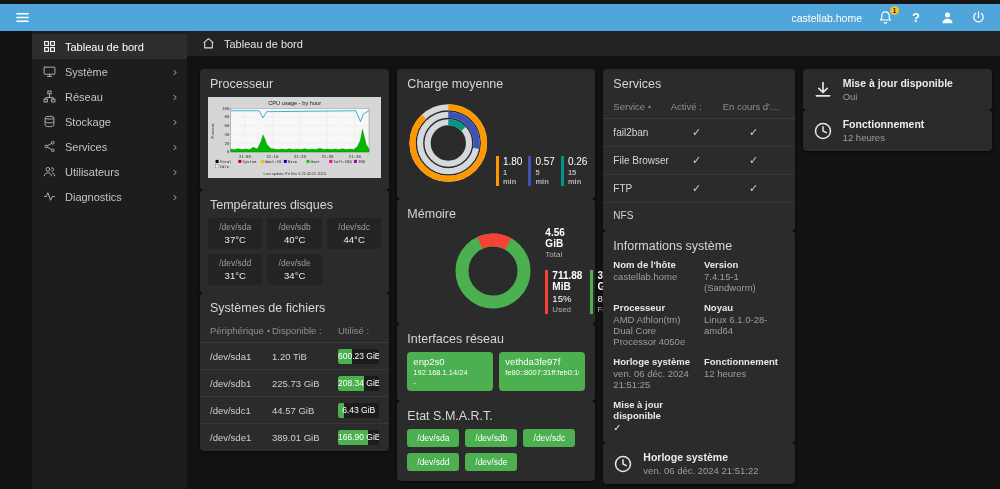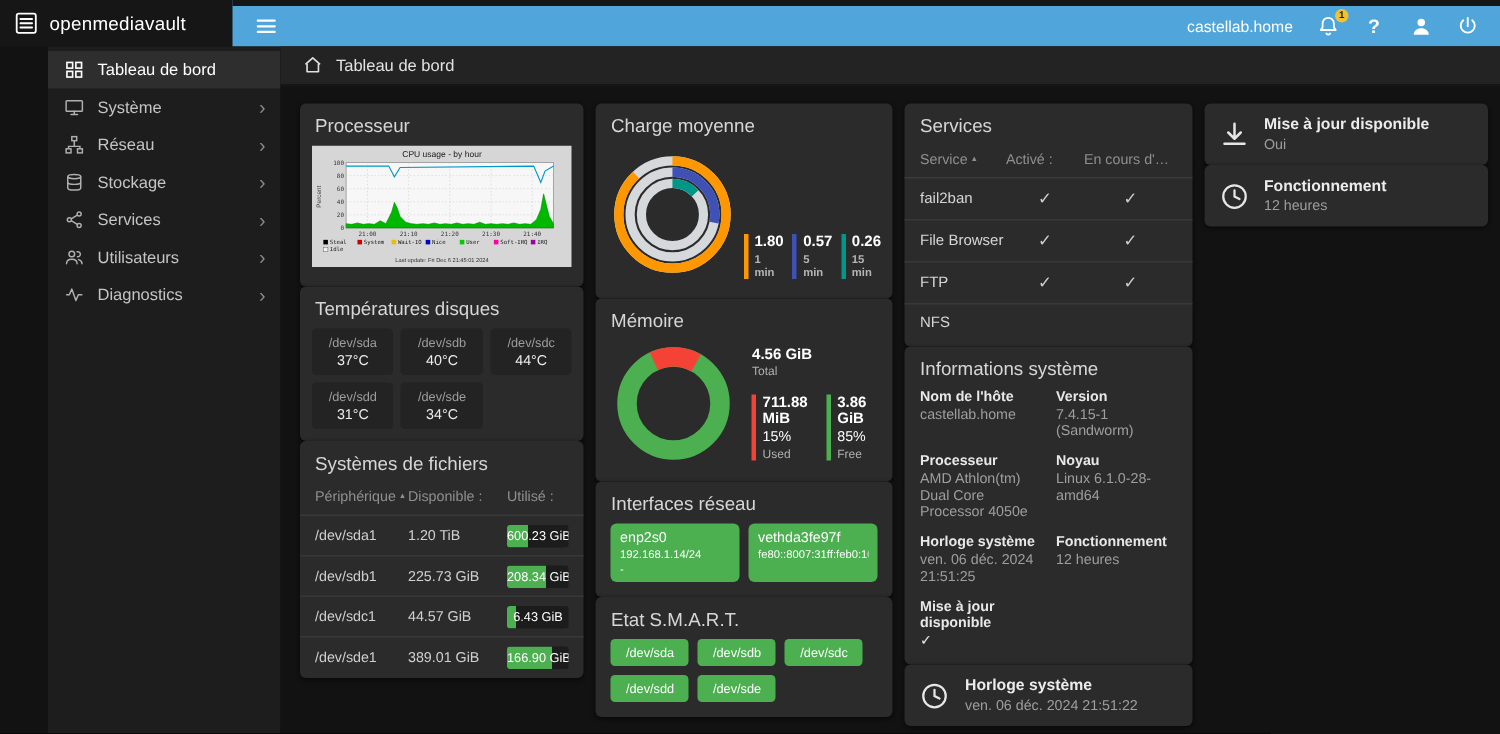--- a/index.html
+++ b/index.html
@@ -40,21 +40,21 @@
   .graph-wrap{margin:0 8px 8px;}
   .gt{font-size:4.2px;fill:#333;font-family:"DejaVu Sans Mono",monospace;}
   .lt{font-size:4px;fill:#1a1a1a;font-family:"DejaVu Sans Mono",monospace;}
 
   
   .load-body{display:flex;align-items:flex-end;gap:4px;padding:0 8px 10px;}
   .track{fill:none;stroke:var(--track,#d6d9dc);stroke-width:6.5;}
   .arc{fill:none;stroke-width:6.5;}
   .load-values{display:flex;gap:6px;margin-bottom:3px;}
   .load-item{border-left:3px solid #888;padding-left:4px;}
-  .load-num{color:#fff;font-size:10px;font-weight:bold;}
+  .load-num{color:#fff;font-size:10px;font-weight:normal;}
   .load-label{color:#b5b5b5;font-size:7.5px;margin-top:1px;font-weight:bold;}
 
   
   .svc-head,.svc-row{display:grid;grid-template-columns:1fr 52px 62px;align-items:center;padding:0 10px;box-sizing:border-box;}
   .svc-head{color:#8f8f8f;font-size:9.5px;padding-top:4px;padding-bottom:6px;border-bottom:1px solid #3a3a3a;}
   .svc-row{color:#d6d6d6;font-size:10px;min-height:28px;border-bottom:1px solid #383838;}
   .svc-row:last-child{border-bottom:none;padding-bottom:4px;}
   .hd-trunc{white-space:nowrap;overflow:hidden;text-overflow:ellipsis;}
   .check{color:#cfcfcf;font-size:11px;text-align:center;}
   .sort-caret{font-size:5px;color:#8f8f8f;vertical-align:2px;margin-left:2px;}
@@ -65,21 +65,21 @@
   .mini-title{font-size:10.5px;color:#ececec;font-weight:bold;}
   .mini-value{font-size:9.5px;color:#9e9e9e;margin-top:2px;}
 
   
   .temp-grid{display:grid;grid-template-columns:repeat(3,1fr);gap:5px;padding:0 8px 8px;}
   .temp-cell{background:#232323;border-radius:3px;padding:4px 2px;text-align:center;}
   .temp-dev{font-size:8.5px;color:#9e9e9e;}
   .temp-val{font-size:9.5px;color:#ececec;margin-top:2px;}
 
   
-  .mem-body{display:flex;gap:10px;padding:0 10px 10px;align-items:center;}
+  .mem-body{display:flex;gap:10px;padding:0 10px 10px;align-items:center;margin-left:44px;}
   .mem-info{flex:1;display:flex;flex-direction:column;gap:11px;min-width:0;}
   .mem-num{color:#fff;font-size:10px;font-weight:bold;}
   .mem-pct{color:#fff;font-size:9.5px;margin-top:1px;}
   .mem-sub{color:#b0b0b0;font-size:8px;margin-top:1px;}
   .mem-legend{display:flex;gap:8px;}
   .mem-item{border-left:3px solid #888;padding-left:4px;}
 
   
   .info-body{display:grid;grid-template-columns:1fr 1fr;gap:9px 10px;padding:0 10px 10px;}
   .info-label{font-size:9.5px;font-weight:bold;color:#e8e8e8;}
@@ -105,29 +105,20 @@
   .smart-pill{background:var(--green,#4caf50);color:#fff;font-size:8.5px;padding:4px 0;border-radius:3px;width:52px;text-align:center;}
 
   svg.icon{display:block;}
 </style>
 </head>
 <body>
 
 <div class="app">
 
   <header class="topbar">
-    <div class="brand">
-      <span>
-        <svg class="icon" viewBox="0 0 24 24" width="17" height="17" fill="none" stroke="#fff" stroke-width="1.7" stroke-linecap="round">
-            <rect x="3" y="3" width="18" height="18" rx="2"></rect>
-            <path d="M6.5 8h11M6.5 12h11M6.5 16h11"></path>
-          </svg>
-      </span>
-      <span class="brand-text">openmediavault</span>
-    </div>
     <div class="topbar-main">
       <span class="tb-icon">
         <svg class="icon" viewBox="0 0 24 24" width="15" height="15" fill="none" stroke="currentColor" stroke-width="2.4" stroke-linecap="round">
             <path d="M3 6h18M3 12h18M3 18h18"></path>
           </svg>
       </span>
       <span class="tb-spacer"></span>
       <span class="tb-host">castellab.home</span>
       <span class="tb-icon">
         <svg class="icon" viewBox="0 0 24 24" width="15" height="15" fill="none" stroke="currentColor" stroke-width="1.9" stroke-linejoin="round">

